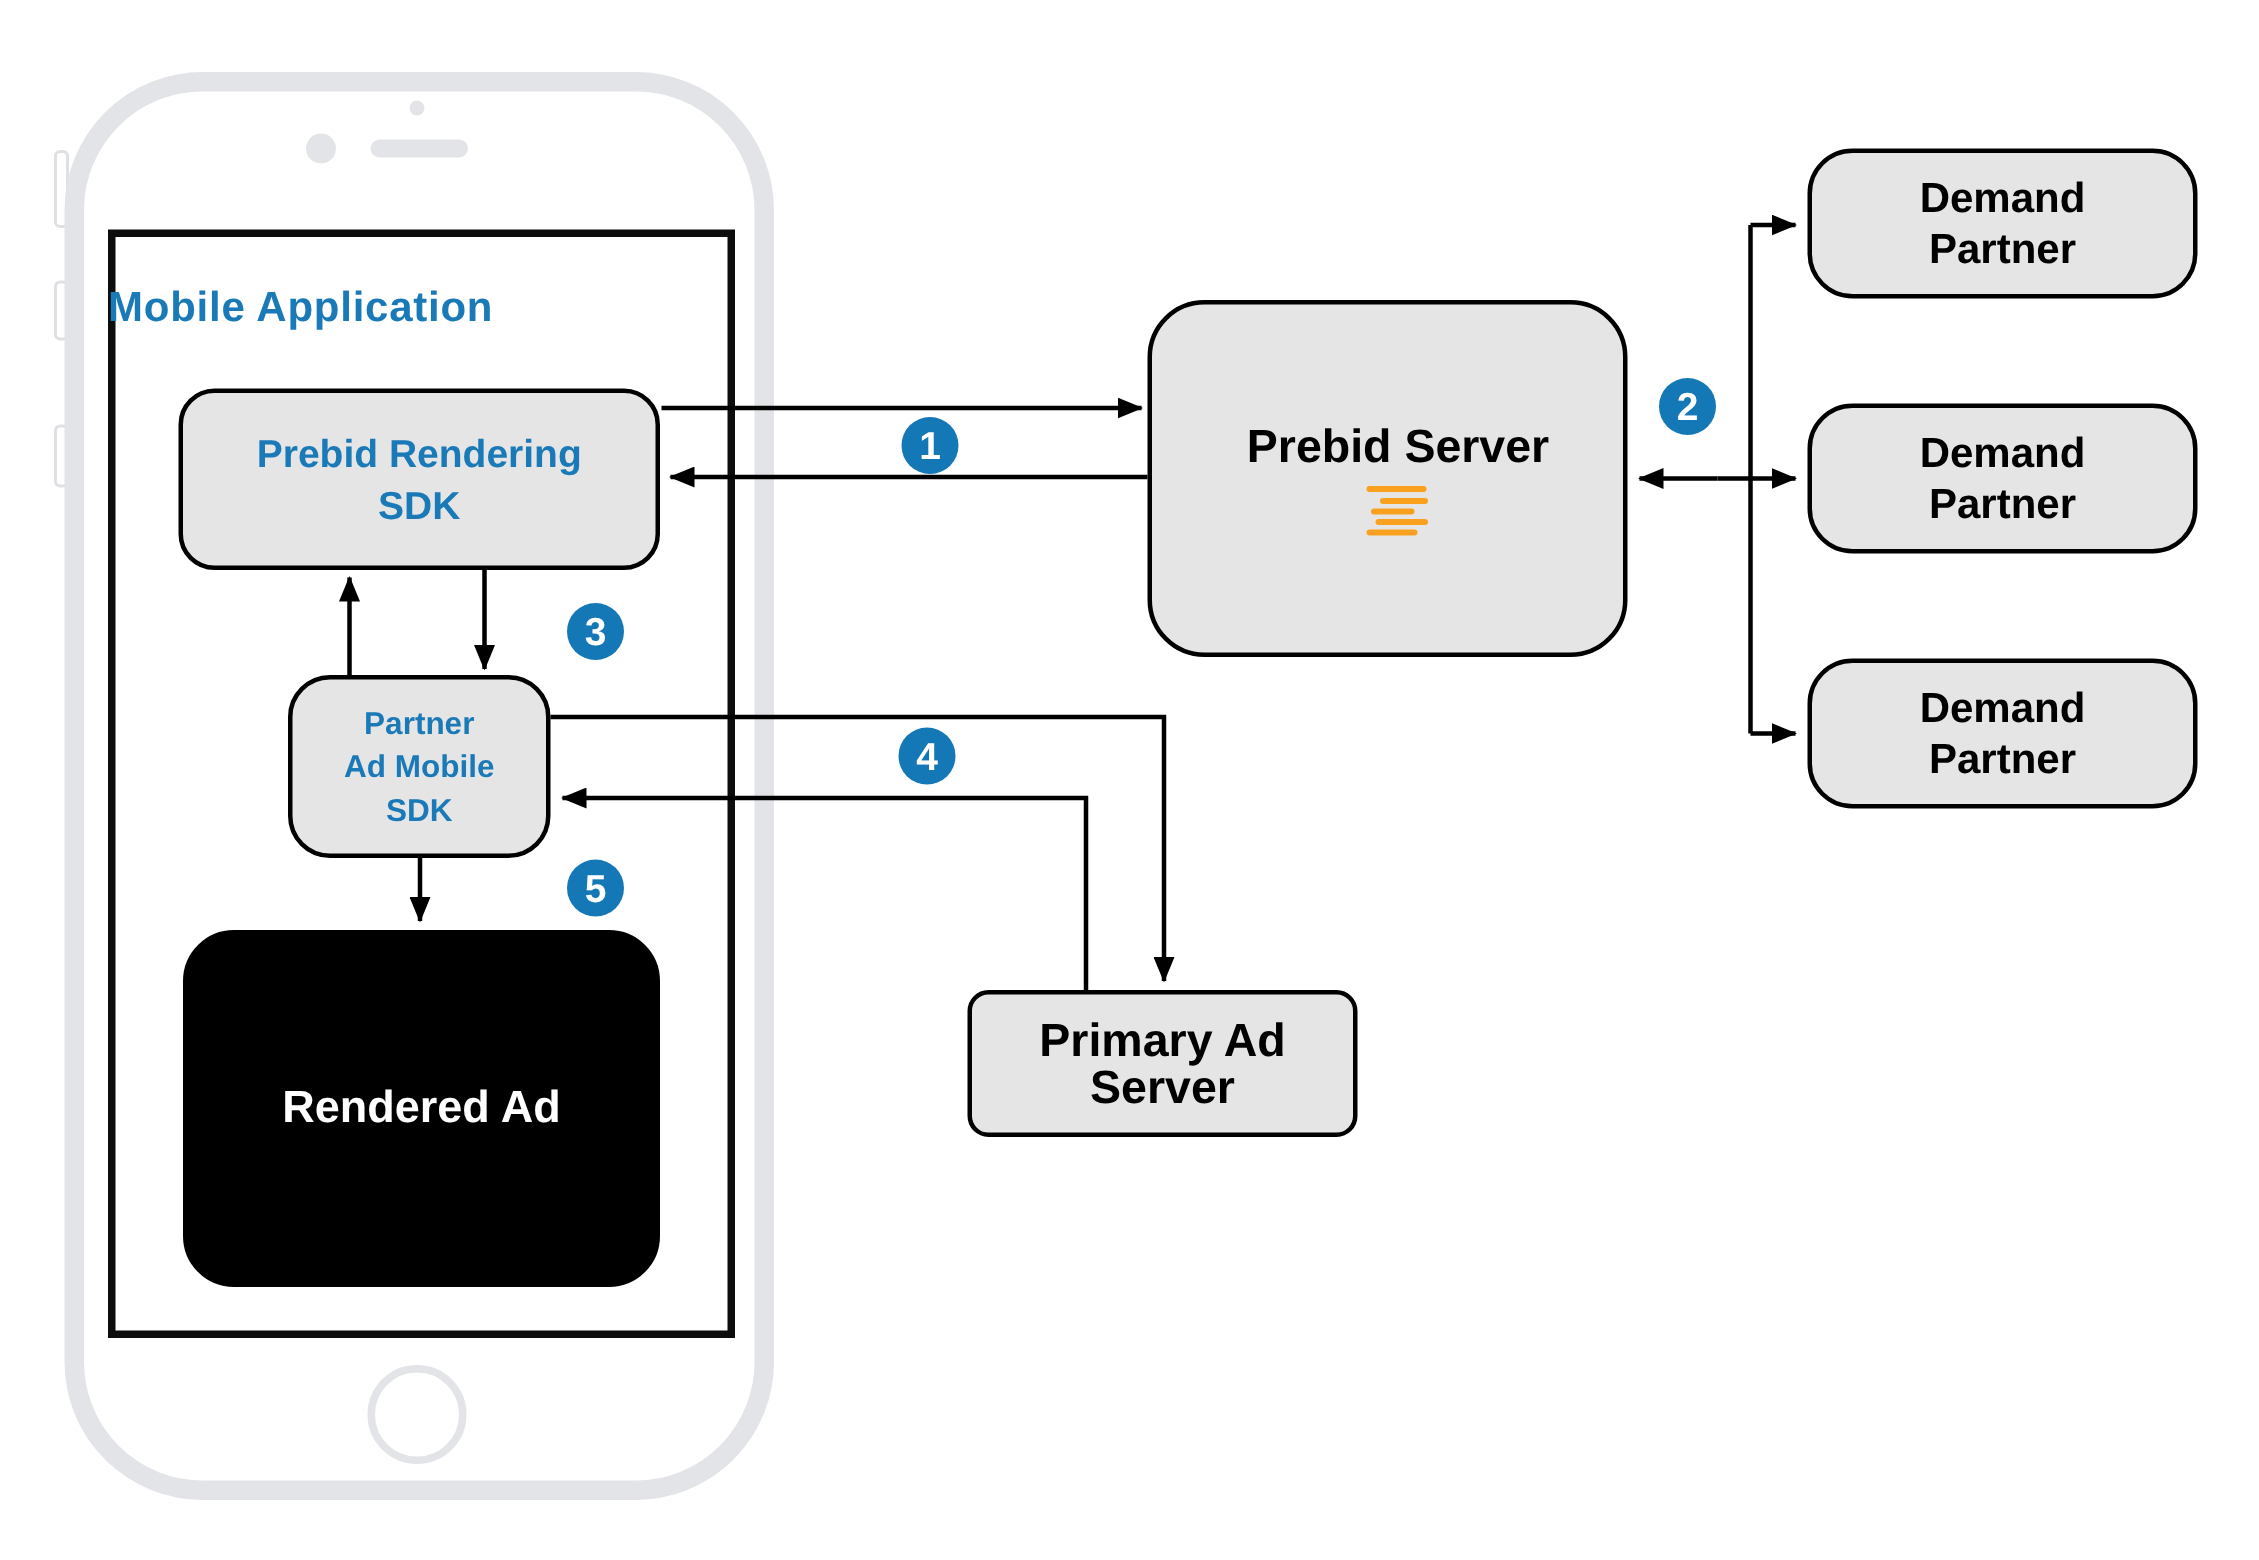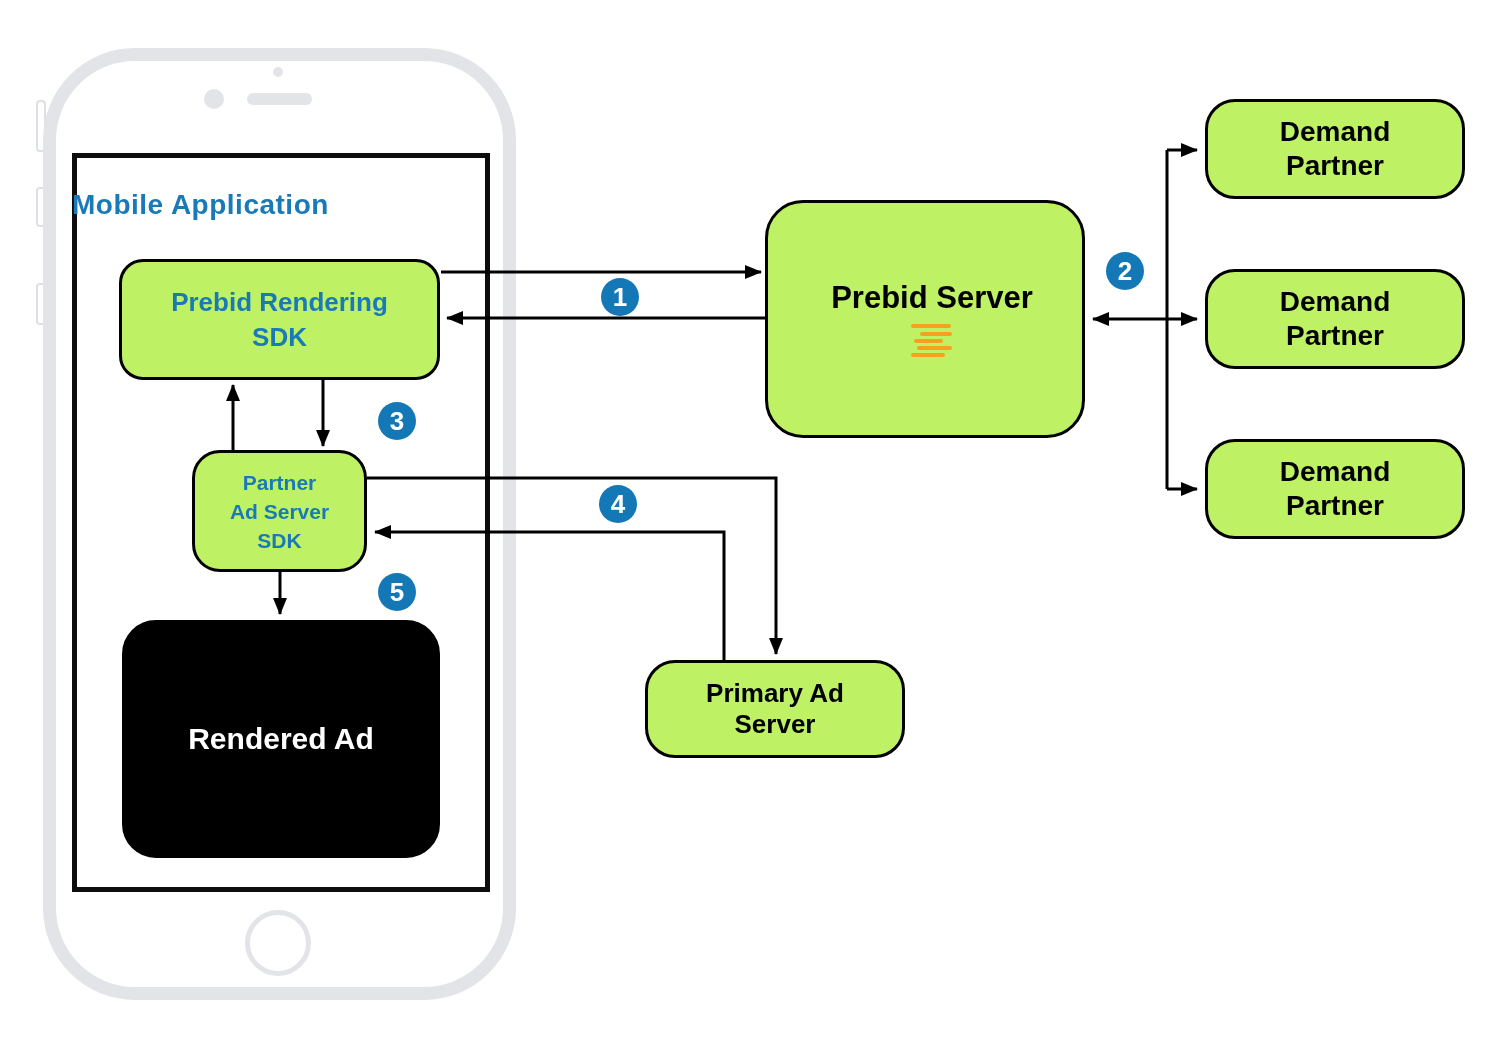--- a/index.html
+++ b/index.html
@@ -58,21 +58,21 @@
     text-align: left;
     font-size: 28px;
     font-weight: bold;
     color: #1a7ab8;
     letter-spacing: 0.5px;
   }
 
   
   .node {
     border: 3px solid #000000;
-    background: #bef264;
+    background: #e5e5e5;
     box-sizing: border-box;
     display: flex;
     flex-direction: column;
     align-items: center;
     justify-content: center;
     text-align: center;
     font-weight: bold;
   }
   .prebid-rendering-sdk {
     left: 119px; top: 259px;
@@ -101,23 +101,23 @@
     left: 765px; top: 200px;
     width: 320px; height: 238px;
     border-radius: 38px;
     color: #000000;
     font-size: 31px;
     padding-left: 14px;
   }
   .primary-ad-server {
     left: 645px; top: 660px;
     width: 260px; height: 98px;
-    border-radius: 30px;
+    border-radius: 14px;
     color: #000000;
-    font-size: 26px; line-height: 31px;
+    font-size: 31px; line-height: 31px;
   }
   .demand {
     left: 1205px;
     width: 260px; height: 100px;
     border-radius: 30px;
     color: #000000;
     font-size: 28px; line-height: 34px;
   }
   #demand-1 { top: 99px; }
   #demand-2 { top: 269px; }
@@ -170,21 +170,21 @@
   <div class="abs app-box"></div>
   <div class="abs app-title">Mobile Application</div>
 
   <div class="abs node prebid-rendering-sdk">
     <span>Prebid Rendering</span>
     <span>SDK</span>
   </div>
 
   <div class="abs node pas-sdk">
     <span>Partner</span>
-    <span>Ad Server</span>
+    <span>Ad Mobile</span>
     <span>SDK</span>
   </div>
 
   <div class="abs node rendered-ad">
     <span>Rendered Ad</span>
   </div>
 
   <div class="abs node prebid-server">
     <span>Prebid Server</span>
     <span class="prebid-logo">

